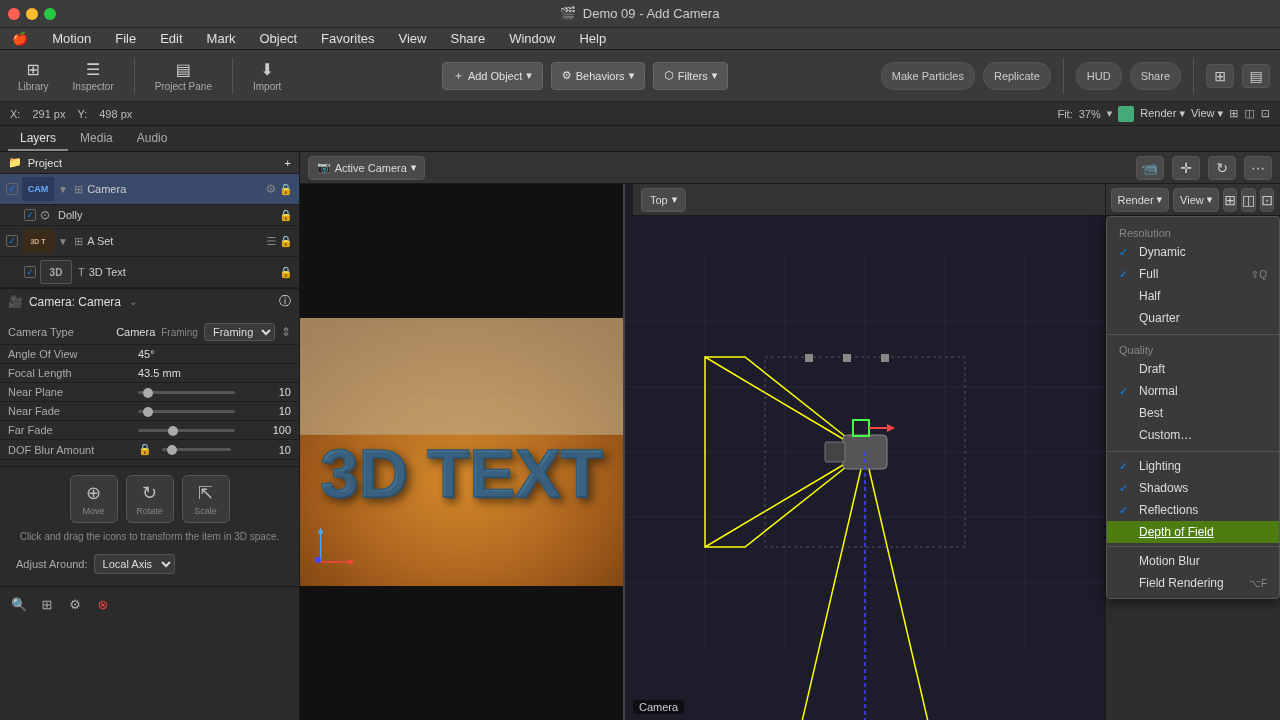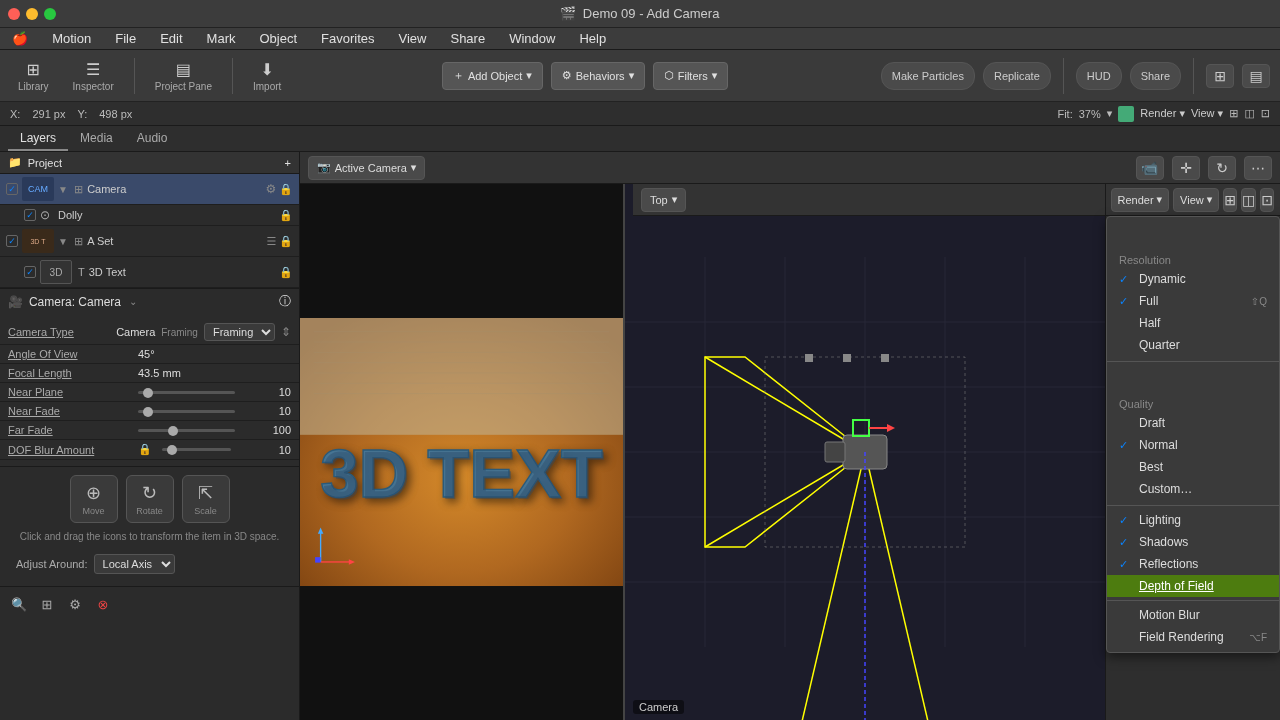--- a/index.html
+++ b/index.html
@@ -220,20 +220,21 @@
       width: 32px;
       height: 24px;
       background: #444;
       border-radius: 2px;
       overflow: hidden;
       display: flex;
       align-items: center;
       justify-content: center;
       font-size: 8px;
       color: #888;
+      font-weight: bold;
     }
     .layer-name {
       flex: 1;
       font-size: 11px;
       color: #ccc;
     }
     .layer-icons {
       display: flex;
       gap: 3px;
       align-items: center;
@@ -255,21 +256,20 @@
     .prop-row {
       display: flex;
       align-items: center;
       padding: 3px 8px;
       border-bottom: 1px solid #1e1e1e;
     }
     .prop-label {
       width: 130px;
       font-size: 11px;
       color: #aaa;
-      text-decoration: underline;
     }
     .prop-value {
       flex: 1;
       font-size: 11px;
       color: #ddd;
       display: flex;
       align-items: center;
       gap: 6px;
     }
 
@@ -426,21 +426,20 @@
       box-shadow: 0 4px 12px rgba(0,0,0,0.5);
       padding: 4px 0;
     }
     .dropdown-section {
       padding: 2px 0;
     }
     .dropdown-section-header {
       padding: 4px 12px 2px;
       font-size: 11px;
       color: #888;
-      margin-top: 27px;
     }
     .dropdown-item {
       display: flex;
       align-items: center;
       padding: 4px 12px;
       font-size: 12px;
       color: #ddd;
       cursor: pointer;
       gap: 6px;
     }

